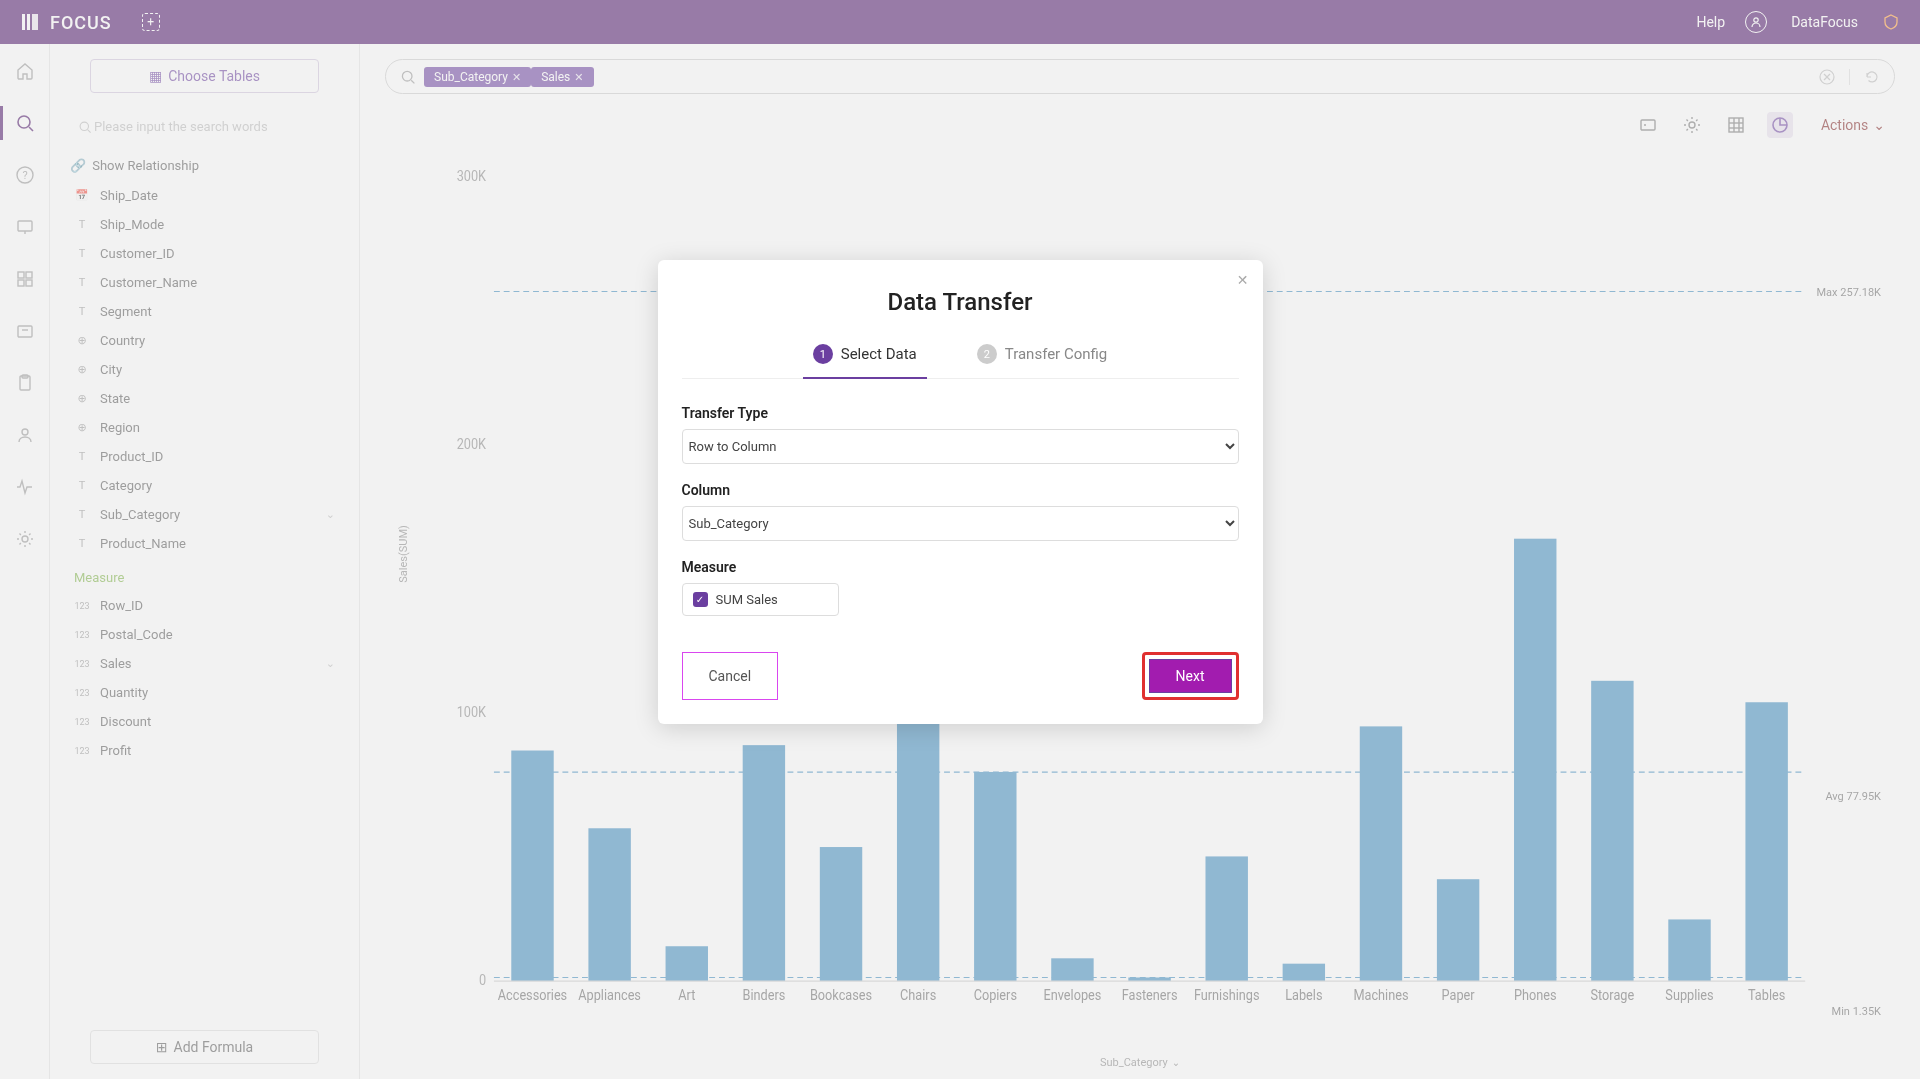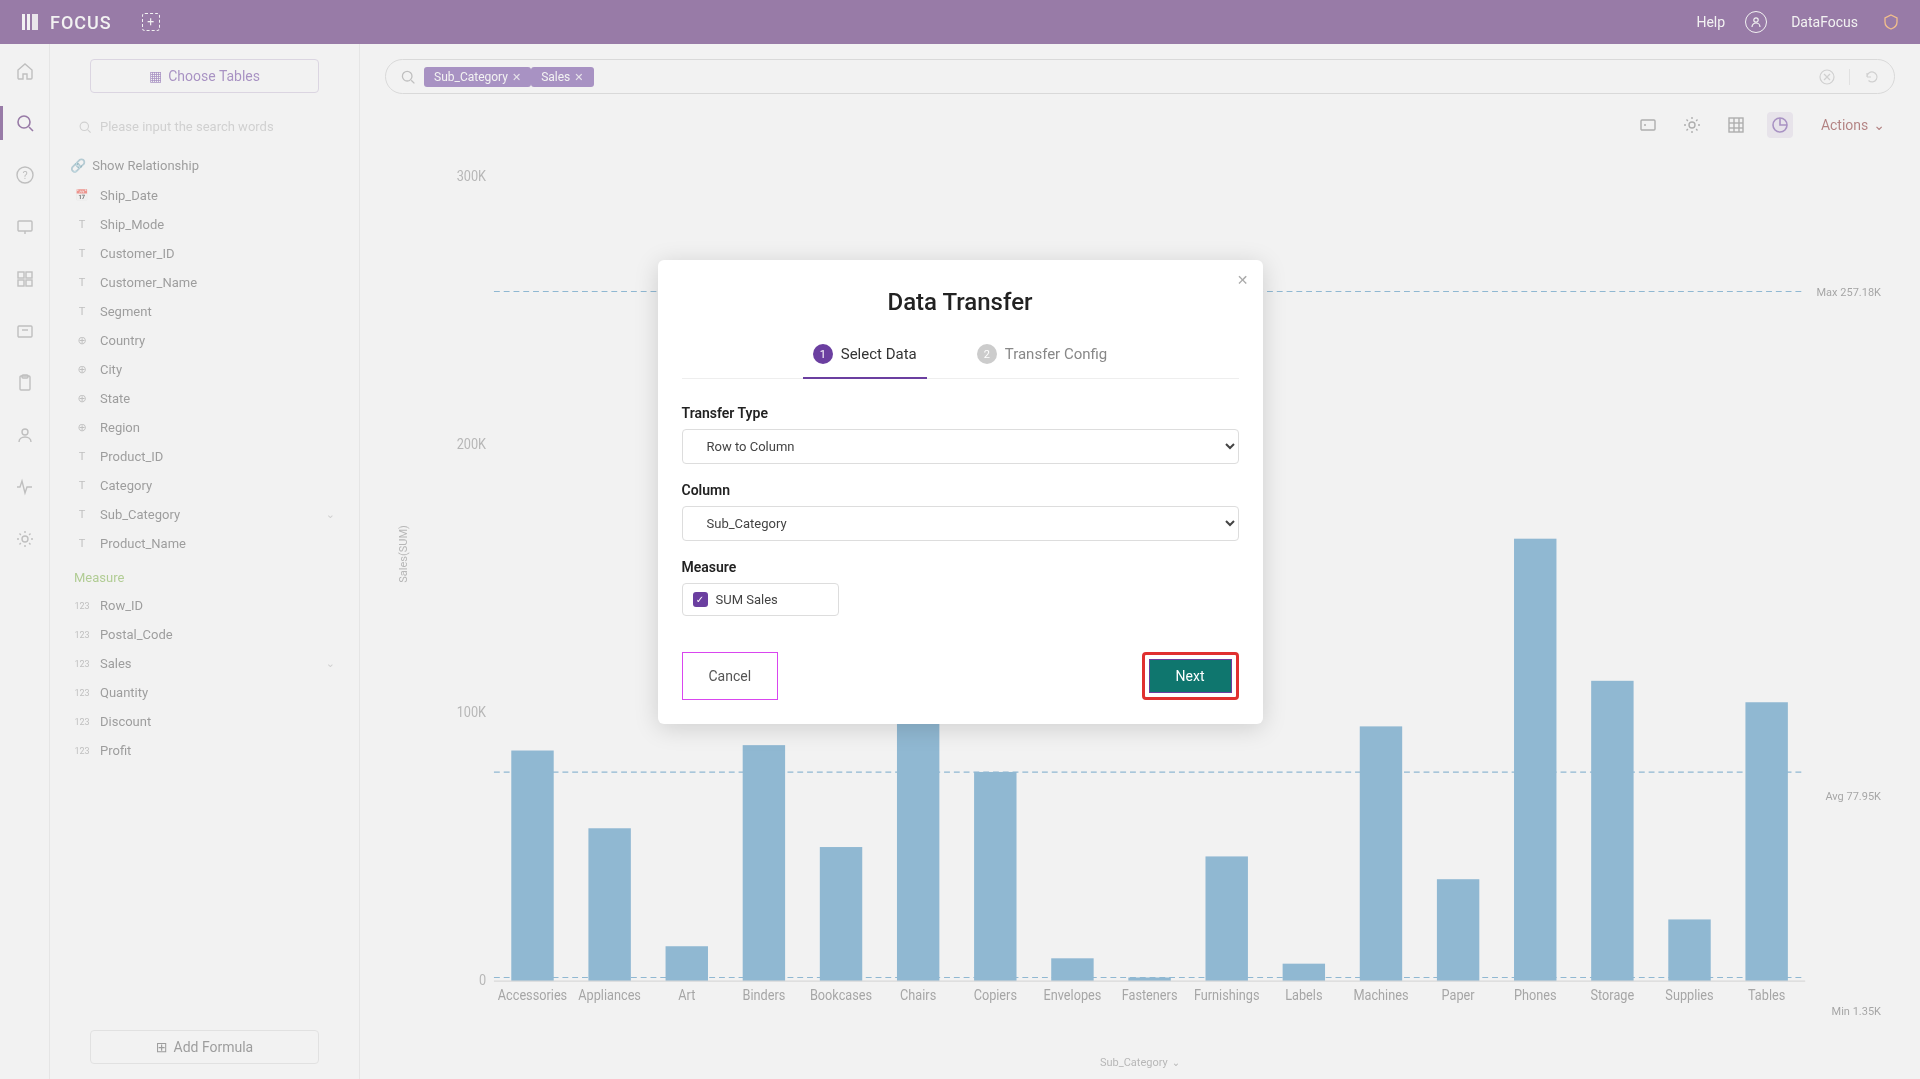--- a/index.html
+++ b/index.html
@@ -22,21 +22,21 @@
 
 
 .rail { width: 50px; background: #fff; border-right: 1px solid #e5e5e5; display: flex; flex-direction: column; align-items: center; padding-top: 15px; gap: 28px; }
 .rail .rail-icon { width: 24px; height: 24px; color: #999; cursor: pointer; display: flex; align-items: center; justify-content: center; }
 .rail .rail-icon.active { color: #4b1168; position: relative; }
 .rail .rail-icon.active::before { content: ""; position: absolute; left: -13px; top: -5px; bottom: -5px; width: 3px; background: #4b1168; }
 
 
 .sidebar { width: 310px; border-right: 1px solid #e5e5e5; padding: 15px 20px; display: flex; flex-direction: column; }
 .choose-tables { border: 1px solid #d0c5dd; color: #6b3fa0; background: #fff; padding: 8px 20px; border-radius: 4px; font-size: 14px; display: flex; align-items: center; justify-content: center; gap: 6px; cursor: pointer; margin: 0 20px 20px; }
-.search-box { display: flex; align-items: center; gap: 8px; color: #bbb; font-size: 13px; padding: 6px 8px; margin-bottom: 18px; }
+.search-box { display: flex; align-items: center; gap: 2px; color: #bbb; font-size: 13px; padding: 6px 8px; margin-bottom: 18px; }
 .show-rel { font-size: 13px; color: #555; display: flex; align-items: center; gap: 6px; margin-bottom: 8px; cursor: pointer; }
 .field-list { flex: 1; overflow: auto; }
 .field-item { display: flex; align-items: center; gap: 10px; padding: 7px 4px; font-size: 13px; color: #555; cursor: pointer; }
 .field-item .fi-icon { width: 16px; color: #999; font-size: 11px; text-align: center; }
 .field-item .chev { margin-left: auto; color: #bbb; font-size: 11px; }
 .measure-header { color: #7cb342; font-size: 13px; padding: 12px 4px 6px; }
 .add-formula { border: 1px solid #ddd; color: #555; background: #fff; padding: 8px 20px; border-radius: 4px; font-size: 14px; display: flex; align-items: center; justify-content: center; gap: 6px; cursor: pointer; margin: 15px 20px 0; }
 
 
 .content { flex: 1; display: flex; flex-direction: column; padding: 15px 25px; position: relative; }
@@ -67,26 +67,26 @@
 .modal { width: 605px; background: #fff; border-radius: 6px; box-shadow: 0 4px 24px rgba(0,0,0,0.15); padding: 18px 24px 24px; position: relative; }
 .modal .close { position: absolute; top: 12px; right: 14px; color: #aaa; cursor: pointer; font-size: 14px; }
 .modal h2 { text-align: center; font-size: 24px; font-weight: 500; color: #222; margin: 10px 0 28px; }
 .steps { display: flex; justify-content: center; gap: 60px; border-bottom: 1px solid #eee; margin-bottom: 26px; }
 .step { display: flex; align-items: center; gap: 8px; padding-bottom: 14px; font-size: 15px; color: #888; position: relative; }
 .step .circle { width: 20px; height: 20px; border-radius: 50%; background: #ccc; color: #fff; font-size: 11px; display: flex; align-items: center; justify-content: center; }
 .step.active { color: #333; }
 .step.active .circle { background: #6b3fa0; }
 .step.active::after { content: ""; position: absolute; bottom: -1px; left: -10px; right: -10px; height: 2px; background: #6b3fa0; }
 .form-label { font-size: 14px; font-weight: 600; color: #222; margin-bottom: 8px; }
-.form-select { width: 100%; padding: 8px 20px; border: 1px solid #ddd; border-radius: 4px; font-size: 13px; color: #444; background: #fff; margin-bottom: 18px; }
+.form-select { width: 100%; padding: 8px 2px; border: 1px solid #ddd; border-radius: 4px; font-size: 13px; color: #444; background: #fff; margin-bottom: 18px; }
 .measure-box { display: inline-flex; align-items: center; gap: 8px; border: 1px solid #ddd; border-radius: 4px; padding: 8px 60px 8px 10px; font-size: 13px; color: #444; }
 .measure-box .chk { width: 15px; height: 15px; background: #6b3fa0; border-radius: 3px; display: flex; align-items: center; justify-content: center; color: #fff; font-size: 10px; }
 .modal-actions { display: flex; justify-content: space-between; margin-top: 36px; }
 .btn { padding: 8px 26px; border-radius: 0; font-size: 14px; cursor: pointer; border: 1px solid #d946ef; background: #fff; color: #555; }
-.btn.primary { background: #0f766e; color: #fff; border-color: #6b3fa0; }
+.btn.primary { background: #a21caf; color: #fff; border-color: #6b3fa0; }
 .highlight-box { border: 3px solid #e03030; border-radius: 4px; padding: 4px; display: inline-block; }
 
 svg { display: block; }
 </style>
 </head>
 <body>
 
 <div class="topbar">
   <div class="brand">
     <span class="brand-icon">

